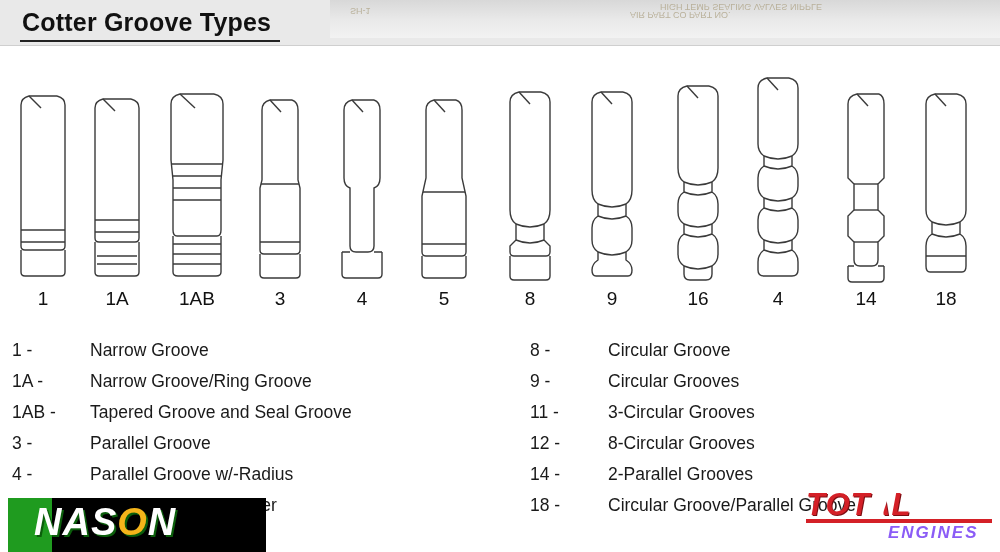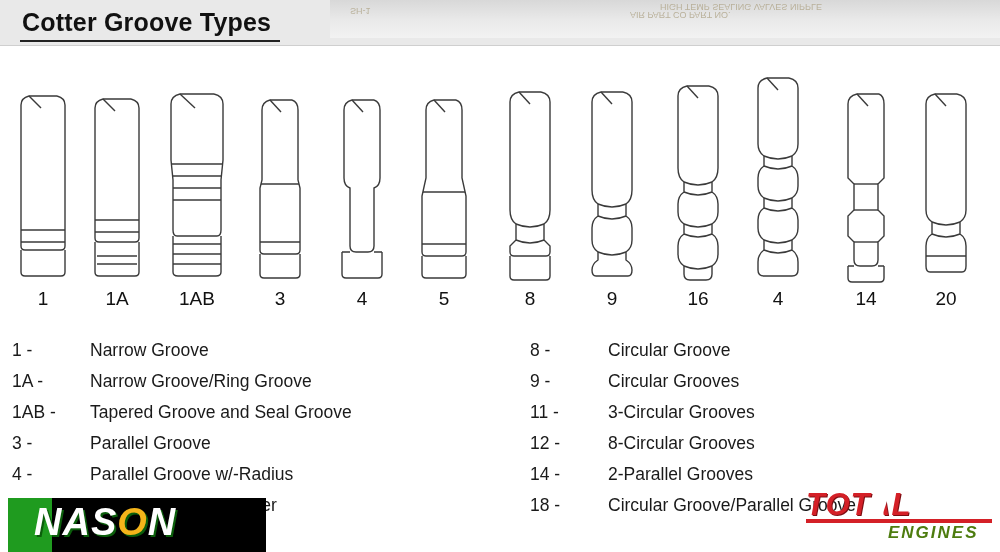--- a/index.html
+++ b/index.html
@@ -152,21 +152,21 @@
     left: 0; top: 32px;
     width: 186px; height: 4px;
     background: #d42027;
   }
   #te-engines {
     position: absolute;
     left: 82px; top: 36px;
     font-size: 17px;
     font-weight: bold;
     font-style: italic;
-    color: #4d7c0f;
+    color: #8b5cf6;
     letter-spacing: 2px;
   }
   #te-slash {
     position: absolute;
     left: 64px; top: -2px;
     width: 16px; height: 38px;
     background: #ffffff;
     transform: skewX(-18deg);
   }
 </style>
@@ -372,21 +372,21 @@
       <g fill="none" stroke="#3a3a3a" stroke-width="1.4">
         <path d="M20 44 L20 150 Q20 158 26 162 L26 174 Q20 178 20 186 L20 196 L20 206 Q20 212 24 212 L56 212 Q60 212 60 206 L60 196 L60 186 Q60 178 54 174 L54 162 Q60 158 60 150 L60 44"></path>
         <path d="M20 44 Q20 36 29 34 L51 34"></path>
         <path d="M51 34 Q60 36 60 44"></path>
         <path d="M29 34 L40 46"></path>
         <path d="M26 162 Q40 168 54 162"></path>
         <path d="M26 174 Q40 180 54 174"></path>
         <path d="M20 196 L60 196"></path>
       </g>
     </svg>
-    <div class="pin-label">20</div>
+    <div class="pin-label">18</div>
   </div>
 
 </div>
 
 <div id="legend">
 
   <div class="legend-col" id="legend-col-left">
     <div class="legend-row">
       <span class="legend-code">1 -</span>
       <span class="legend-desc">Narrow Groove</span>

